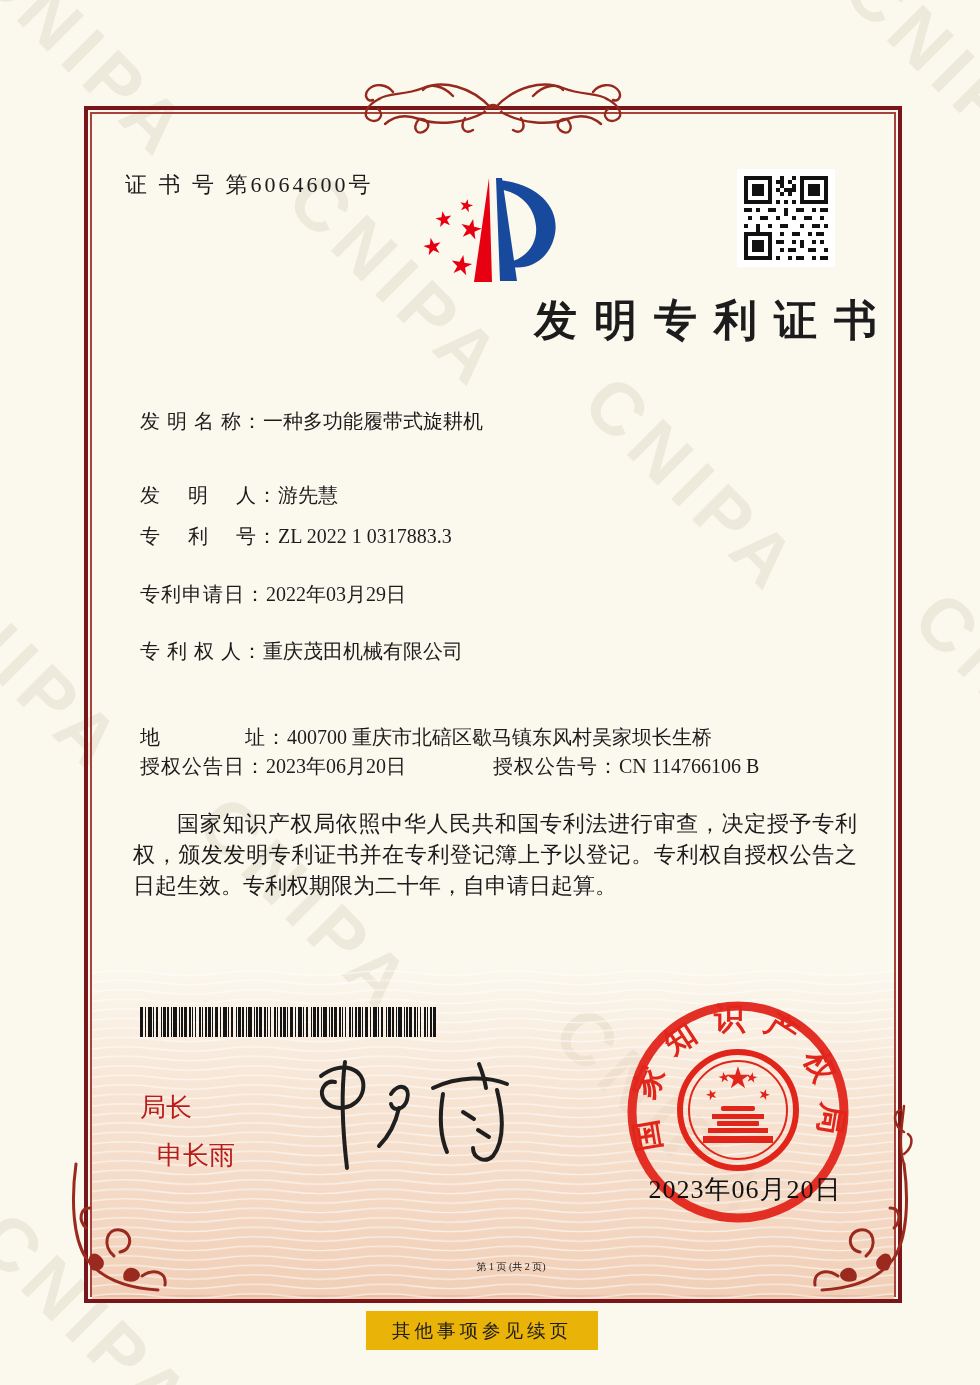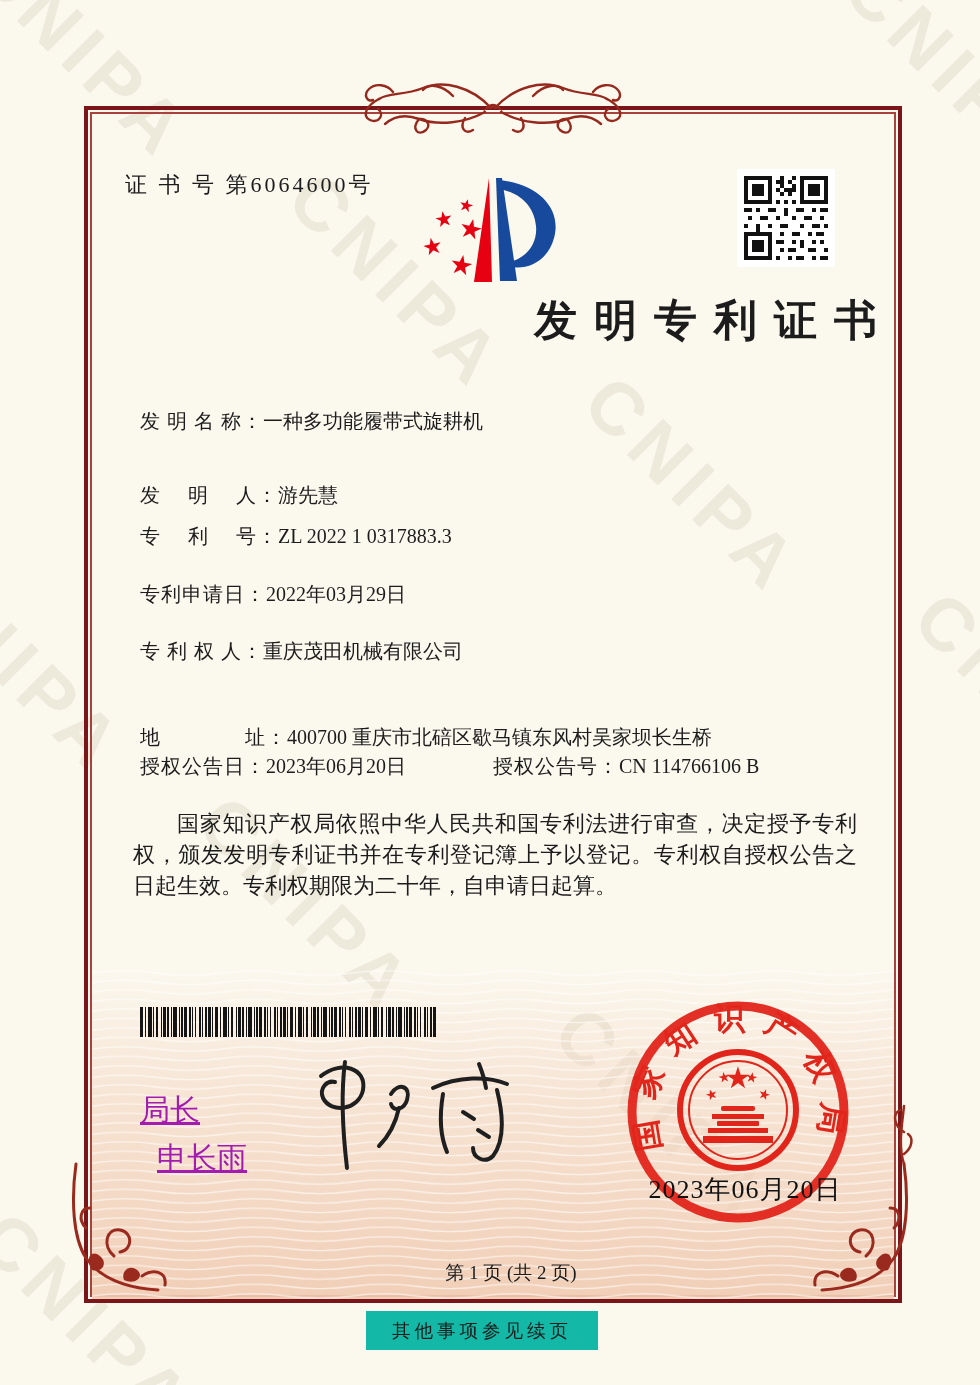--- a/index.html
+++ b/index.html
@@ -21,27 +21,27 @@
   .abs{position:absolute;z-index:2;}
   .cert-no{left:125px;top:170px;font-size:22px;letter-spacing:3px;}
   .title{left:84px;top:292px;width:810px;text-align:right;font-size:43px;font-weight:bold;
          letter-spacing:17px;text-indent:17px;}
   .row{left:140px;font-size:20px;white-space:nowrap;}
   .row .lbl{letter-spacing:1px;}
   .grant-col{position:absolute;left:353px;top:0;}
   .paras{left:133px;top:808px;width:724px;font-size:22px;line-height:31px;text-align:justify;}
   .paras p{margin:0 0 1px 0;text-indent:2em;}
   .barcode{left:140px;top:1007px;z-index:2;}
-  .officer{left:140px;font-size:30px;font-family:"Liberation Sans","DejaVu Sans",sans-serif;color:#a21caf;text-decoration:underline;}
+  .officer{left:140px;font-size:26px;font-family:"Liberation Sans","DejaVu Sans",sans-serif;color:#b91c1c;}
   .sig{left:283px;top:1042px;z-index:3;}
   .seal{left:618px;top:992px;z-index:3;}
   .seal-date{left:625px;top:1172px;width:240px;text-align:center;font-size:26px;color:#111;
              letter-spacing:1px;z-index:4;}
-  .pageno{left:84px;top:1260px;width:854px;text-align:center;font-size:19px;z-index:2;}
-  .contbox{left:366px;top:1311px;background:#14b8a6;padding:7px 26px;font-size:18.5px;
+  .pageno{left:84px;top:1260px;width:854px;text-align:center;font-size:10px;z-index:2;}
+  .contbox{left:366px;top:1311px;background:#eab308;padding:7px 26px;font-size:18.5px;
            letter-spacing:4px;z-index:3;}
   .flourish{z-index:2;}
 </style>
 </head>
 <body>
 
 <div class="page">
 
   <span class="wm" style="left:-52px;top:8px;">CNIPA</span>
   <span class="wm" style="left:818px;top:28px;">CNIPA</span>

